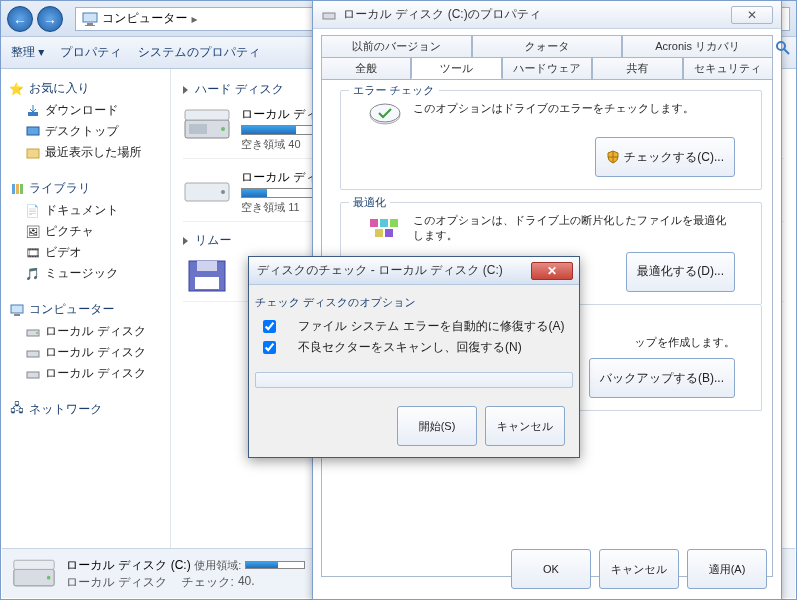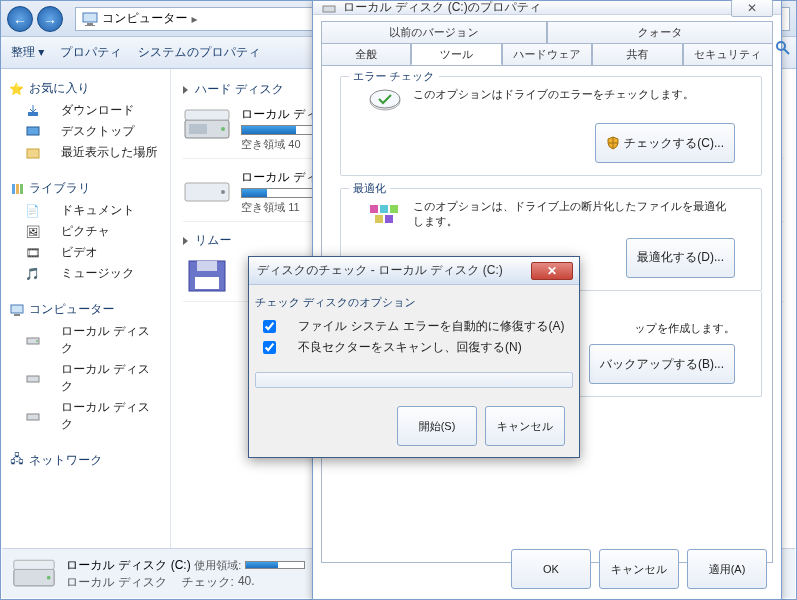--- a/index.html
+++ b/index.html
@@ -13,21 +13,21 @@
 .comp-icon { width: 16px; height: 16px; display: inline-block; }
 .comp-icon svg { width: 16px; height: 16px; }
 .addr-sep { color: #666; }
 .cmd-bar { height: 32px; background: linear-gradient(#f3f7fc,#dfe8f5); border-bottom: 1px solid #b5c7df; display: flex; align-items: center; padding: 0 10px; gap: 16px; color: #1a3e6e; }
 .cmd-item { color: #1a3e6e; }
 
 .body { display: flex; height: 480px; }
 .sidebar { width: 170px; border-right: 1px solid #e0e6ee; padding: 8px 4px; overflow: hidden; }
 .sb-group { margin-bottom: 14px; }
 .sb-head { display: flex; align-items: center; gap: 4px; padding: 3px 4px; color: #1a3e6e; }
-.sb-item { display: flex; align-items: center; gap: 20px; padding: 2px 4px 2px 20px; color: #222; }
+.sb-item { display: flex; align-items: center; gap: 4px; padding: 2px 4px 2px 20px; color: #222; }
 .sb-icon { width: 16px; height: 16px; display: inline-flex; align-items: center; justify-content: center; }
 
 .main { flex: 1; padding: 8px 12px; }
 .section-head { color: #1a3e6e; font-size: 13px; margin: 4px 0 8px; display: flex; align-items: center; gap: 4px; }
 .drive-row { display: flex; gap: 10px; margin-bottom: 10px; border-bottom: 1px solid #eee; padding-bottom: 6px; }
 .drive-icon { width: 48px; height: 38px; }
 .drive-info { flex: 1; }
 .drive-name { color: #000; }
 .drive-bar { width: 100px; height: 10px; border: 1px solid #888; background: #fff; margin: 2px 0; }
 .drive-bar-fill { height: 100%; background: linear-gradient(#3fa2e8,#1e6fbf); }
@@ -36,21 +36,21 @@
 .status-bar { position: absolute; left: 1px; right: 1px; bottom: 1px; height: 50px; background: #eef3fa; border-top: 1px solid #c8d4e5; display: flex; align-items: center; padding: 6px 10px; gap: 10px; }
 .stat-drive-icon { width: 44px; height: 38px; }
 .stat-lines { flex: 1; }
 .stat-line { color: #555; font-size: 11px; display: flex; gap: 4px; }
 .stat-title { font-size: 13px; color: #000; }
 .stat-bar { display: inline-block; width: 60px; height: 8px; border: 1px solid #888; background: #fff; vertical-align: middle; }
 .stat-bar-fill { display: block; height: 100%; background: linear-gradient(#3fa2e8,#1e6fbf); width: 55%; }
 
 
 .props { position: absolute; left: 312px; top: 0; width: 470px; height: 600px; background: #fff; border: 1px solid #7b9ecc; box-shadow: 0 2px 8px rgba(0,0,0,0.3); }
-.dlg-title { height: 14px; background: linear-gradient(#fdfdfe,#e3eaf5); border-bottom: 1px solid #c8d4e5; display: flex; align-items: center; padding: 0 8px; gap: 6px; }
+.dlg-title { height: 28px; background: linear-gradient(#fdfdfe,#e3eaf5); border-bottom: 1px solid #c8d4e5; display: flex; align-items: center; padding: 0 8px; gap: 6px; }
 .dlg-title-text { flex: 1; color: #333; }
 .dlg-close { width: 42px; height: 18px; border: 1px solid #a8b8cf; border-radius: 2px; background: linear-gradient(#fdfdfe,#e8edf5); display: flex; align-items: center; justify-content: center; color: #555; }
 
 .tab-area { padding: 6px 8px 4px; }
 .tab-row { display: flex; }
 .tab { flex: 1; height: 22px; border: 1px solid #a8b8cf; border-bottom: none; background: linear-gradient(#f8fafd,#eaeff7); display: flex; align-items: center; justify-content: center; color: #333; font-size: 11px; }
 .tab.active { background: #fff; border-bottom: 1px solid #fff; position: relative; z-index: 2; }
 .tab-panel { border: 1px solid #a8b8cf; background: #fff; height: 498px; padding: 10px; }
 
 .group-box { border: 1px solid #cfd7e3; border-radius: 2px; padding: 10px 26px 12px; margin-bottom: 12px; position: relative; margin-left: 8px; }
@@ -277,20 +277,21 @@
       </span>
     <span class="dlg-title-text">ローカル ディスク (C:)のプロパティ</span>
     <div class="dlg-close">
         <span>✕</span>
       </div>
   </div>
   <div class="tab-area">
     <div class="tab-row">
       <div class="tab">以前のバージョン</div>
       <div class="tab">クォータ</div>
+      <div class="tab">Acronis リカバリ</div>
     </div>
     <div class="tab-row">
       <div class="tab">全般</div>
       <div class="tab active">ツール</div>
       <div class="tab">ハードウェア</div>
       <div class="tab">共有</div>
       <div class="tab">セキュリティ</div>
     </div>
     <div class="tab-panel">
       <div class="group-box">

